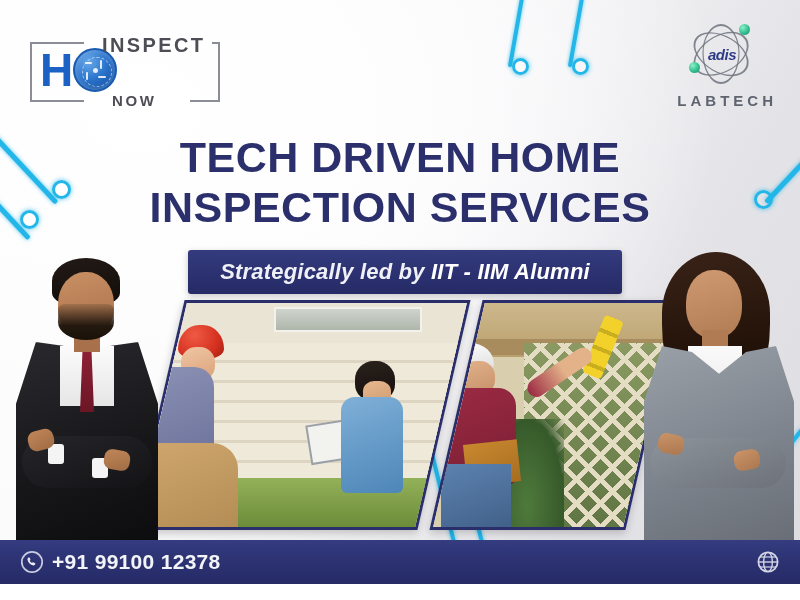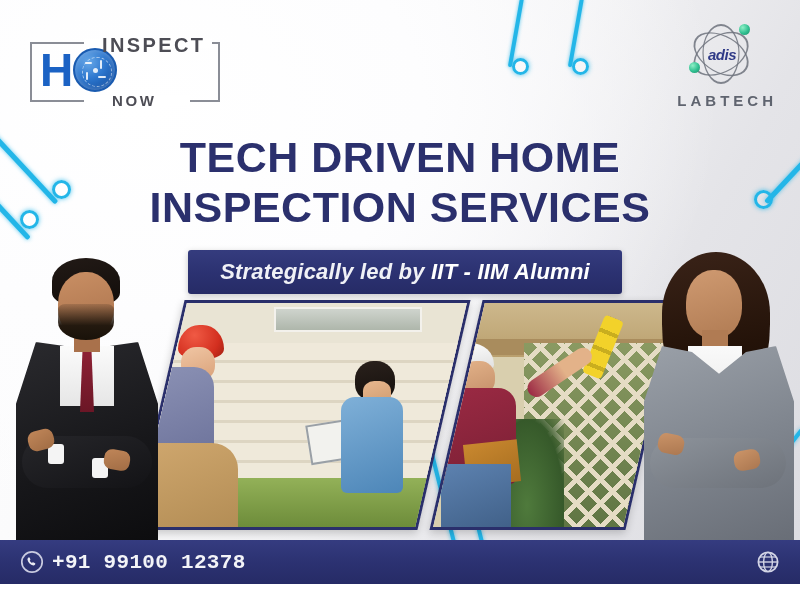--- a/index.html
+++ b/index.html
@@ -416,21 +416,21 @@
 
   
   #bottom-bar {
     position:absolute; left:0; right:0; bottom:16px; height:44px;
     background:linear-gradient(180deg,#353c80 0%, #2c3272 48%, #262b66 100%);
     display:flex; align-items:center;
     justify-content:space-between;
     padding:0 20px;
     z-index:10;
   }
-  .contact-item { display:flex; align-items:center; gap:8px;font-family:Liberation Mono, monospace; }
+  .contact-item { display:flex; align-items:center; gap:8px; }
   .contact-text {
     font-size:21px; font-weight:bold;
     color:#f3f4f8;
     letter-spacing:.3px;
     white-space:nowrap;
   }
   .bar-icon { flex:0 0 auto; display:block; }
 
   #bottom-strip {
     position:absolute; left:0; right:0; bottom:0; height:16px;

